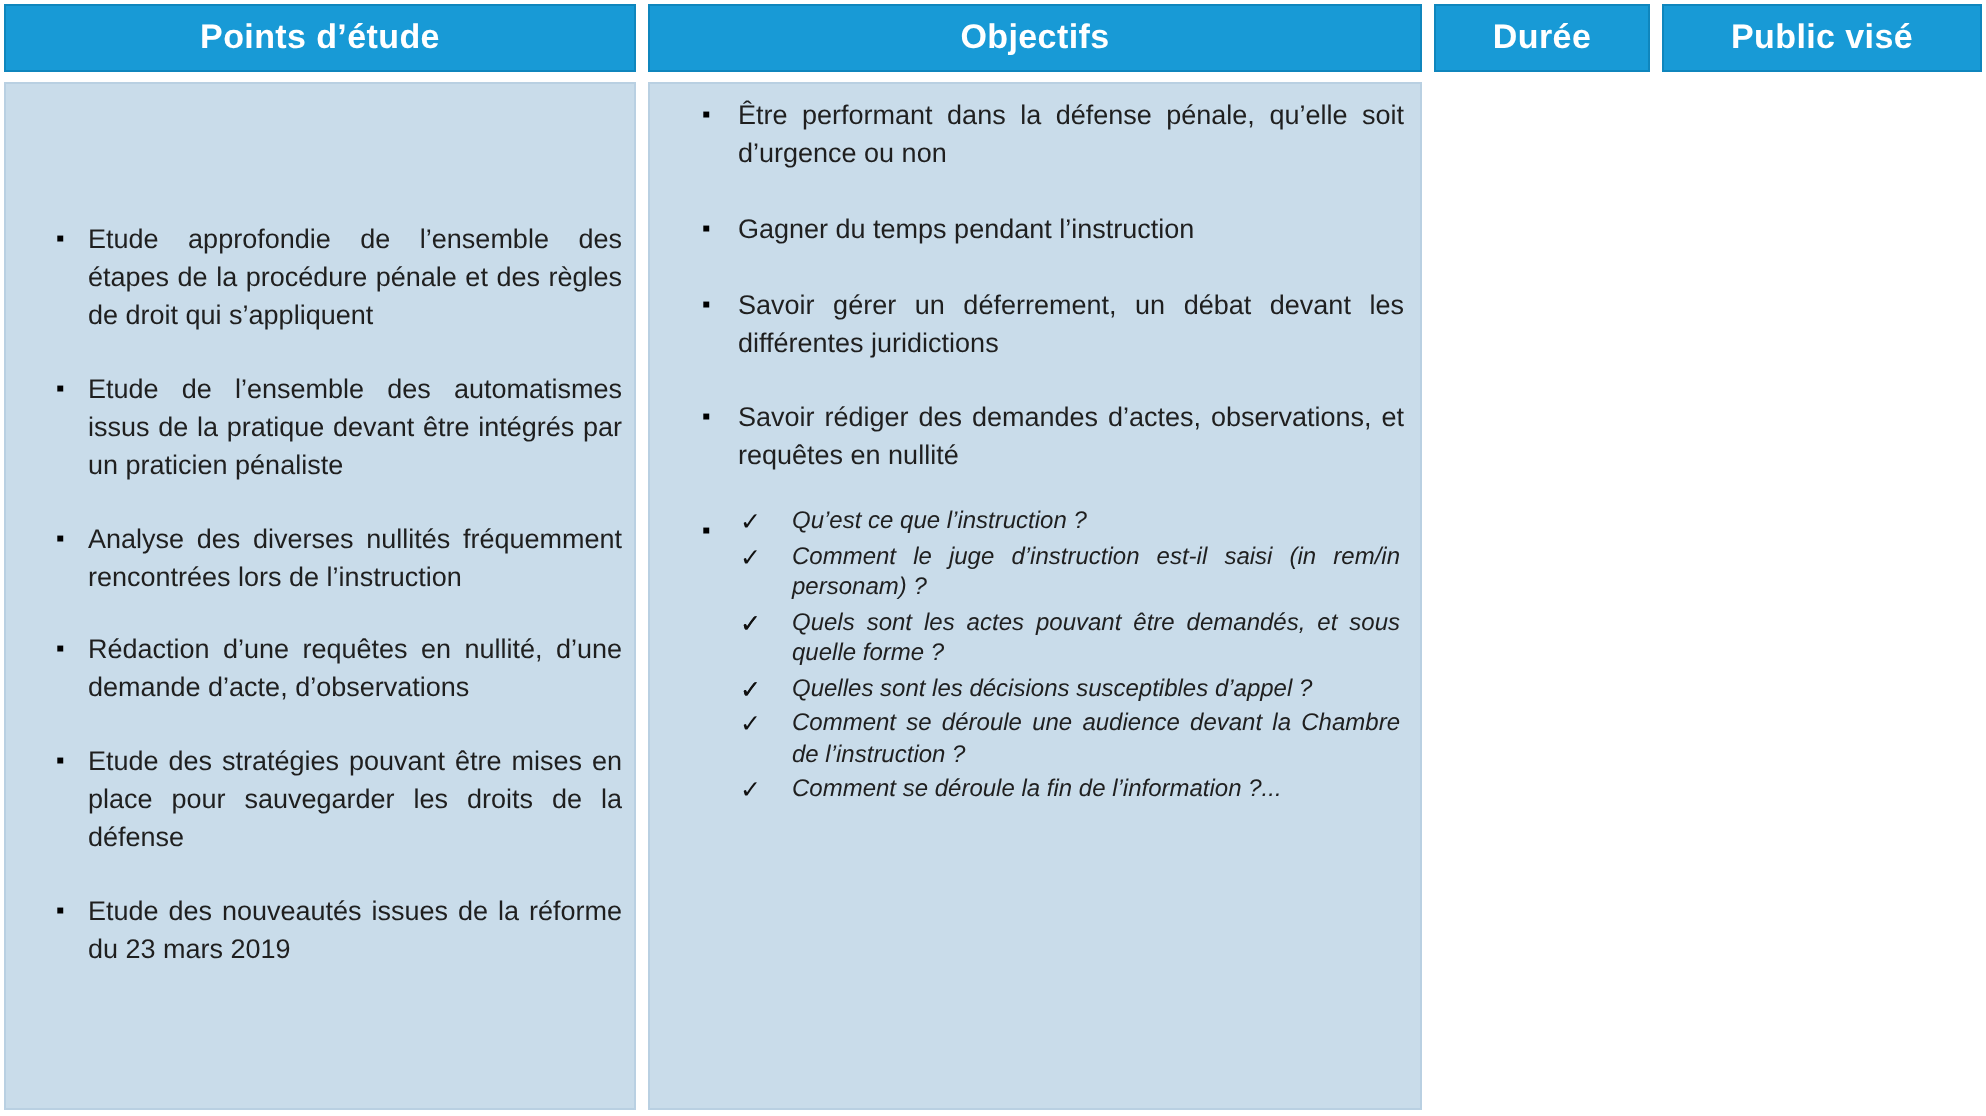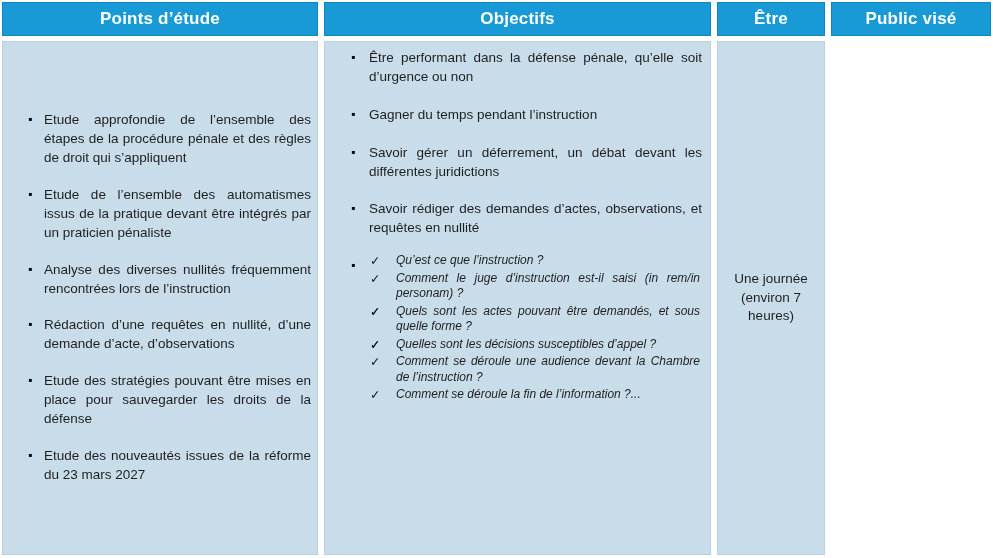--- a/index.html
+++ b/index.html
@@ -78,21 +78,21 @@
 
 <div class="page">
 
   <div class="hcell">
     <span>Points d’étude</span>
   </div>
   <div class="hcell">
     <span>Objectifs</span>
   </div>
   <div class="hcell">
-    <span>Être</span>
+    <span>Durée</span>
   </div>
   <div class="hcell">
     <span>Public visé</span>
   </div>
 
   <div class="bcell points-cell">
     <div class="li">
       <span class="bullet">▪</span>
       <span>Etude approfondie de l’ensemble des étapes de la procédure pénale et des règles de droit qui s’appliquent</span>
     </div>
@@ -107,21 +107,21 @@
     <div class="li">
       <span class="bullet">▪</span>
       <span>Rédaction d’une requêtes en nullité, d’une demande d’acte, d’observations</span>
     </div>
     <div class="li">
       <span class="bullet">▪</span>
       <span>Etude des stratégies pouvant être mises en place pour sauvegarder les droits de la défense</span>
     </div>
     <div class="li">
       <span class="bullet">▪</span>
-      <span>Etude des nouveautés issues de la réforme du 23 mars 2027</span>
+      <span>Etude des nouveautés issues de la réforme du 23 mars 2019</span>
     </div>
   </div>
 
   <div class="bcell obj-cell">
     <div class="li">
       <span class="bullet">▪</span>
       <span>Être performant dans la défense pénale, qu’elle soit d’urgence ou non</span>
     </div>
     <div class="li">
       <span class="bullet">▪</span>
@@ -166,18 +166,15 @@
         <span class="check">✓</span>
         <span>Comment se déroule une audience devant la Chambre de l’instruction ?</span>
       </div>
       <div class="check-li">
         <span class="check">✓</span>
         <span>Comment se déroule la fin de l’information ?...</span>
       </div>
     </div>
   </div>
 
-  <div class="bcell center-cell">
-    <span>Une journée (environ 7 heures)</span>
-  </div>
 
 
 </div>
 
 </body></html>

